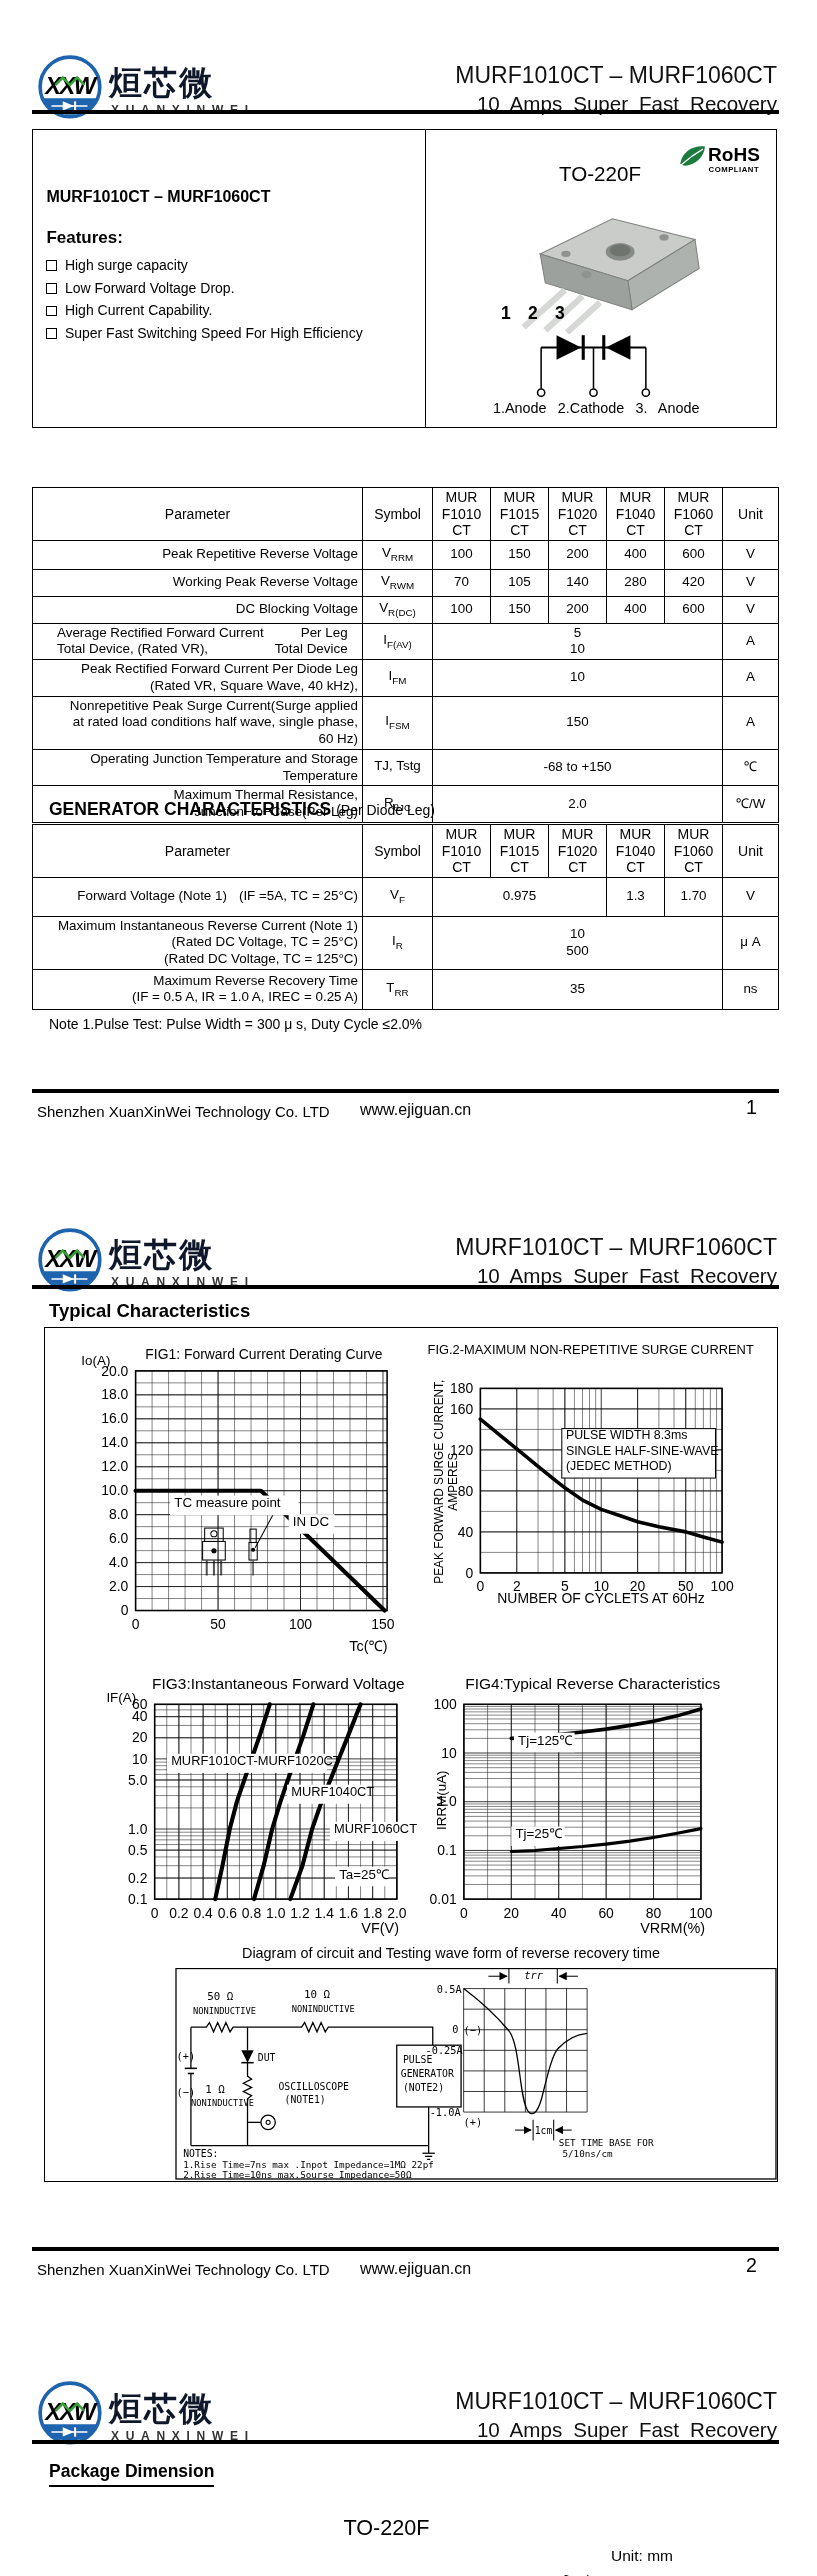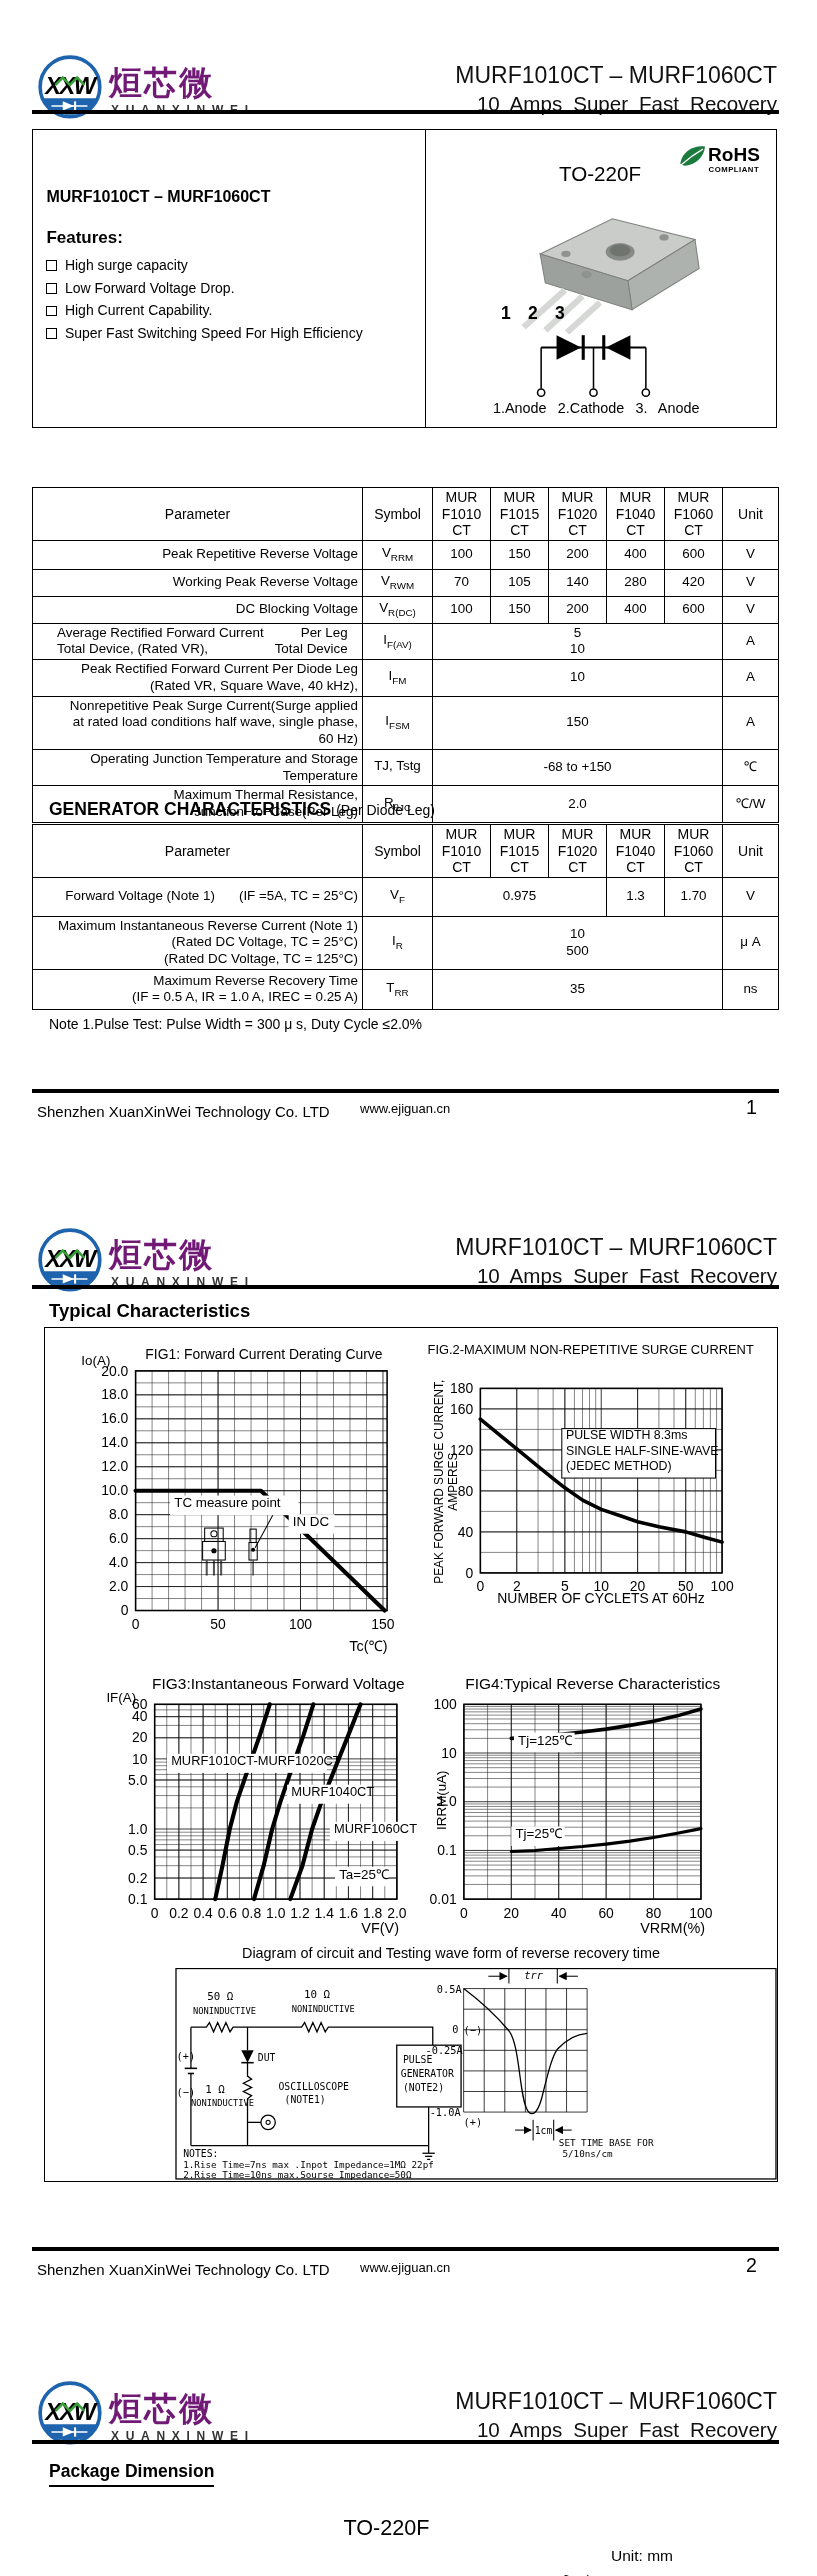--- a/index.html
+++ b/index.html
@@ -1,21 +1,21 @@
 <!DOCTYPE html>
 <html style="font-size:8.2px"><head>
 <meta charset="utf-8">
 <style>
   *{margin:0;padding:0;box-sizing:border-box}
   body{background:#888;font-family:"Liberation Sans",sans-serif;color:#000}
   .doc{position:relative;width:818px;height:3470px;background:#fff;margin:0 auto;overflow:hidden}
   .page{position:absolute;left:0;width:818px;height:1157px;background:#fff}
   .abs{position:absolute}
   .rule{position:absolute;left:32px;width:747px;height:3.6px;background:#000}
-  .brand-cn{font-size:33px;font-weight:bold;letter-spacing:2.1px;color:#701a75}
+  .brand-cn{font-size:33px;font-weight:bold;letter-spacing:2.1px;color:#0f172a}
   .brand-en{font-size:12px;letter-spacing:6.7px;color:#333;font-weight:bold}
   .titles{position:absolute;right:41px;text-align:right}
   .t1{font-size:23px;color:#111}
   .t2{font-size:20.6px;color:#111;word-spacing:5.2px;margin-top:3.1px}
   .infobox{position:absolute;left:32px;top:129px;width:745px;height:299px;border:1.5px solid #000}
   .infobox .leftcell{position:absolute;left:0;top:0;width:393px;height:100%;border-right:1.5px solid #000}
   .partrange{font-size:16px;font-weight:bold}
   .feat-title{font-size:17px;font-weight:bold}
   .feat-item{font-size:14px;margin-bottom:6.7px;white-space:nowrap}
   .cb{display:inline-block;width:10.8px;height:10.8px;border:1.3px solid #000;margin-right:7.7px;vertical-align:-1px}
@@ -26,21 +26,21 @@
   .sec-note{font-size:14px;font-weight:normal}
   table.dt{border-collapse:collapse;border:1.5px solid #000;table-layout:fixed;position:absolute;left:32px}
   table.dt td{border:1px solid #000;font-size:13.4px;vertical-align:middle;text-align:center;padding:1px 2.1px;line-height:1.25}
   table.dt td.pl{text-align:right;padding-left:24px;padding-right:4.1px}
   table.dt tr.hdr td{font-size:14px;font-weight:normal;white-space:pre-line;line-height:1.18;border-bottom:1.5px solid #000}
   .pre{white-space:pre-line}
   .sb-row{display:flex;justify-content:space-between;padding-right:10.3px}
   sub{font-size:9.8px}
   .notetxt{font-size:14px}
   .footer-co{position:absolute;left:37px;font-size:15px}
-  .footer-web{position:absolute;left:360px;font-size:13px}
+  .footer-web{position:absolute;left:360px;font-size:16px}
   .footer-pg{position:absolute;left:746px;font-size:19.6px}
   .typchar{font-size:18.5px;font-weight:bold}
   .bigbox{position:absolute;left:44px;top:170px;width:734px;height:855px;border:1.5px solid #000}
   .circ-title{position:absolute;font-size:14.4px}
   .pkgdim-title{font-size:17.5px;font-weight:bold;border-bottom:2.1px solid #000;padding-bottom:2.6px;display:inline-block}
   .unitmm{font-size:15.5px}
   svg text{font-family:"Liberation Sans",sans-serif;fill:#000}
   svg .cadtext{font-family:"DejaVu Sans Mono",monospace}
 </style>
 </head>
@@ -254,21 +254,21 @@
 CT</td>
         <td>MUR
 F1040
 CT</td>
         <td>MUR
 F1060
 CT</td>
         <td>Unit</td>
       </tr>
       <tr style="height:39px">
-        <td class="pl"><span>Forward Voltage (Note 1)</span><span style="margin-left:24px">(IF =5A, TC = 25°C)</span></td>
+        <td class="pl"><span>Forward Voltage (Note 1)</span><span style="margin-left:12px">(IF =5A, TC = 25°C)</span></td>
         <td><span>V</span><sub>F</sub></td>
         <td colspan="3">0.975</td>
         <td>1.3</td>
         <td>1.70</td>
         <td>V</td>
       </tr>
       <tr style="height:49px">
         <td class="pl pre">Maximum Instantaneous Reverse Current (Note 1)
 (Rated DC Voltage, TC = 25°C)
 (Rated DC Voltage, TC = 125°C)</td>

